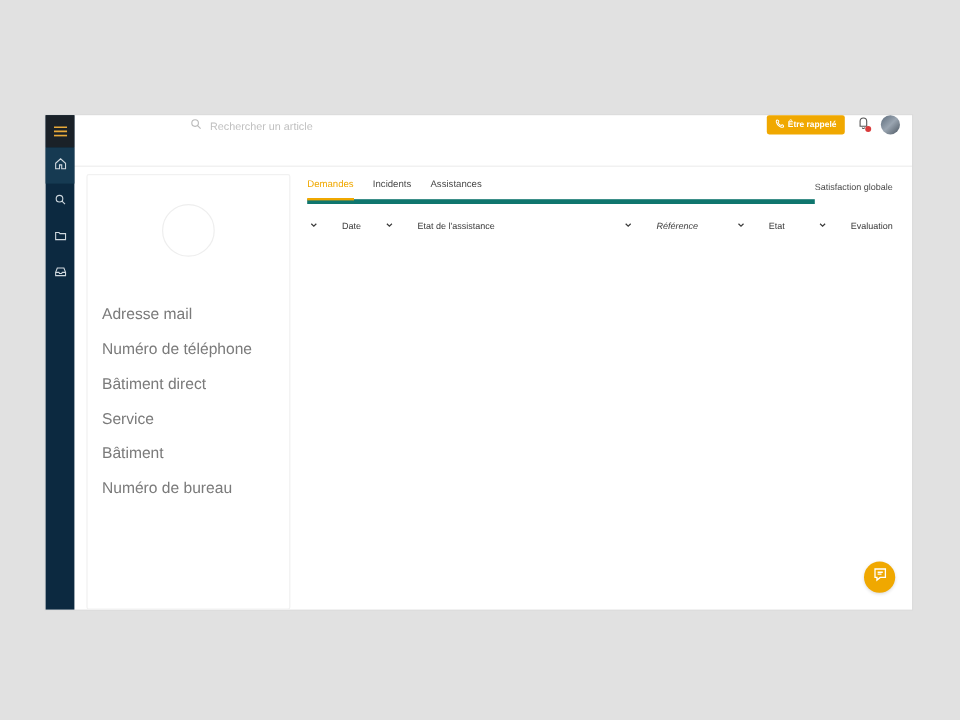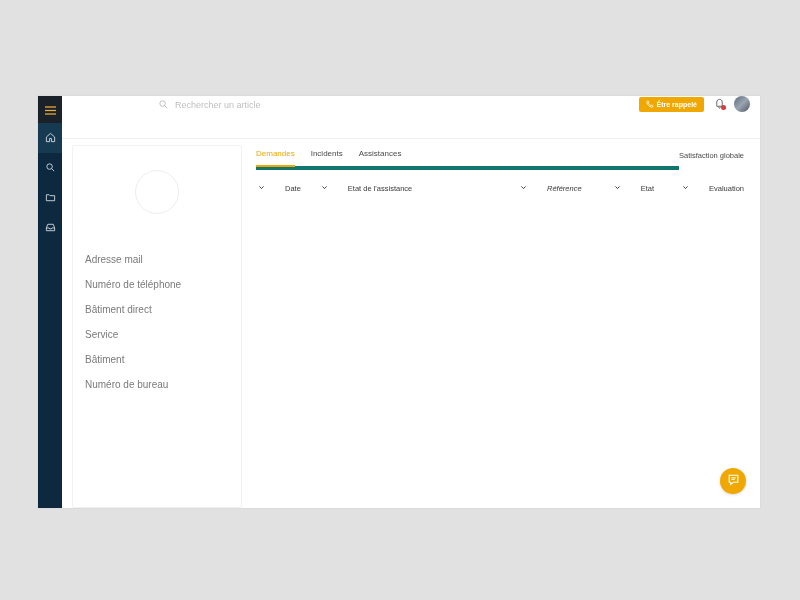--- a/index.html
+++ b/index.html
@@ -21,21 +21,21 @@
   .callback-btn { background: #f0a800; color: #fff; border: none; border-radius: 2px; font-size: 7px; padding: 3px 7px; display: flex; align-items: center; gap: 3px; cursor: pointer; font-weight: 600; }
   .callback-btn svg { stroke: #fff; }
   .bell-wrap { position: relative; width: 14px; height: 14px; display: flex; align-items: center; justify-content: center; cursor: pointer; }
   .bell-wrap svg { stroke: #555; fill: none; }
   .bell-dot { position: absolute; right: 0px; bottom: 1px; width: 5px; height: 5px; background: #d93b3b; border-radius: 50%; }
   .avatar { width: 16px; height: 16px; border-radius: 50%; background: linear-gradient(135deg,#5b6a7a 0%, #9aa5b1 50%, #4a5560 100%); cursor: pointer; }
   .body-row { flex: 1; display: flex; margin-left: 24px; }
   .side-panel { width: 170px; margin-left: 10px; margin-top: 6px; background: #fff; border: 1px solid #f1f1f1; border-radius: 2px; padding: 14px 12px 24px 12px; display: flex; flex-direction: column; }
   .avatar-placeholder { width: 44px; height: 44px; border: 1px solid #eee; border-radius: 50%; align-self: center; margin-top: 10px; margin-bottom: 40px; }
   .profile-fields { display: flex; flex-direction: column; gap: 14px; }
-  .profile-field { font-size: 10px; color: #7a7a7a; }
+  .profile-field { font-size: 13px; color: #7a7a7a; }
   .main-area { flex: 1; padding: 10px 16px 0 14px; }
   .satisfaction { float: right; font-size: 7.5px; color: #4a4a4a; margin-top: 2px; }
   .tabs { display: flex; gap: 16px; border-bottom: 4px solid #0f766e; padding-bottom: 6px; clear: none; }
   .tab { font-size: 8px; color: #4a4a4a; cursor: pointer; padding-bottom: 2px; }
   .tab.active { color: #f0a800; border-bottom: 2px solid #f0a800; margin-bottom: -7px; padding-bottom: 5px; }
   .columns-row { display: flex; margin-top: 14px; align-items: center; font-size: 7.5px; color: #3a3a3a; }
   .col-head { display: flex; align-items: center; gap: 20px; cursor: pointer; }
   .col-head .chev svg { stroke: #3a3a3a; }
   .col-date { margin-left: 2px; }
   .col-title { margin-left: 20px; }

